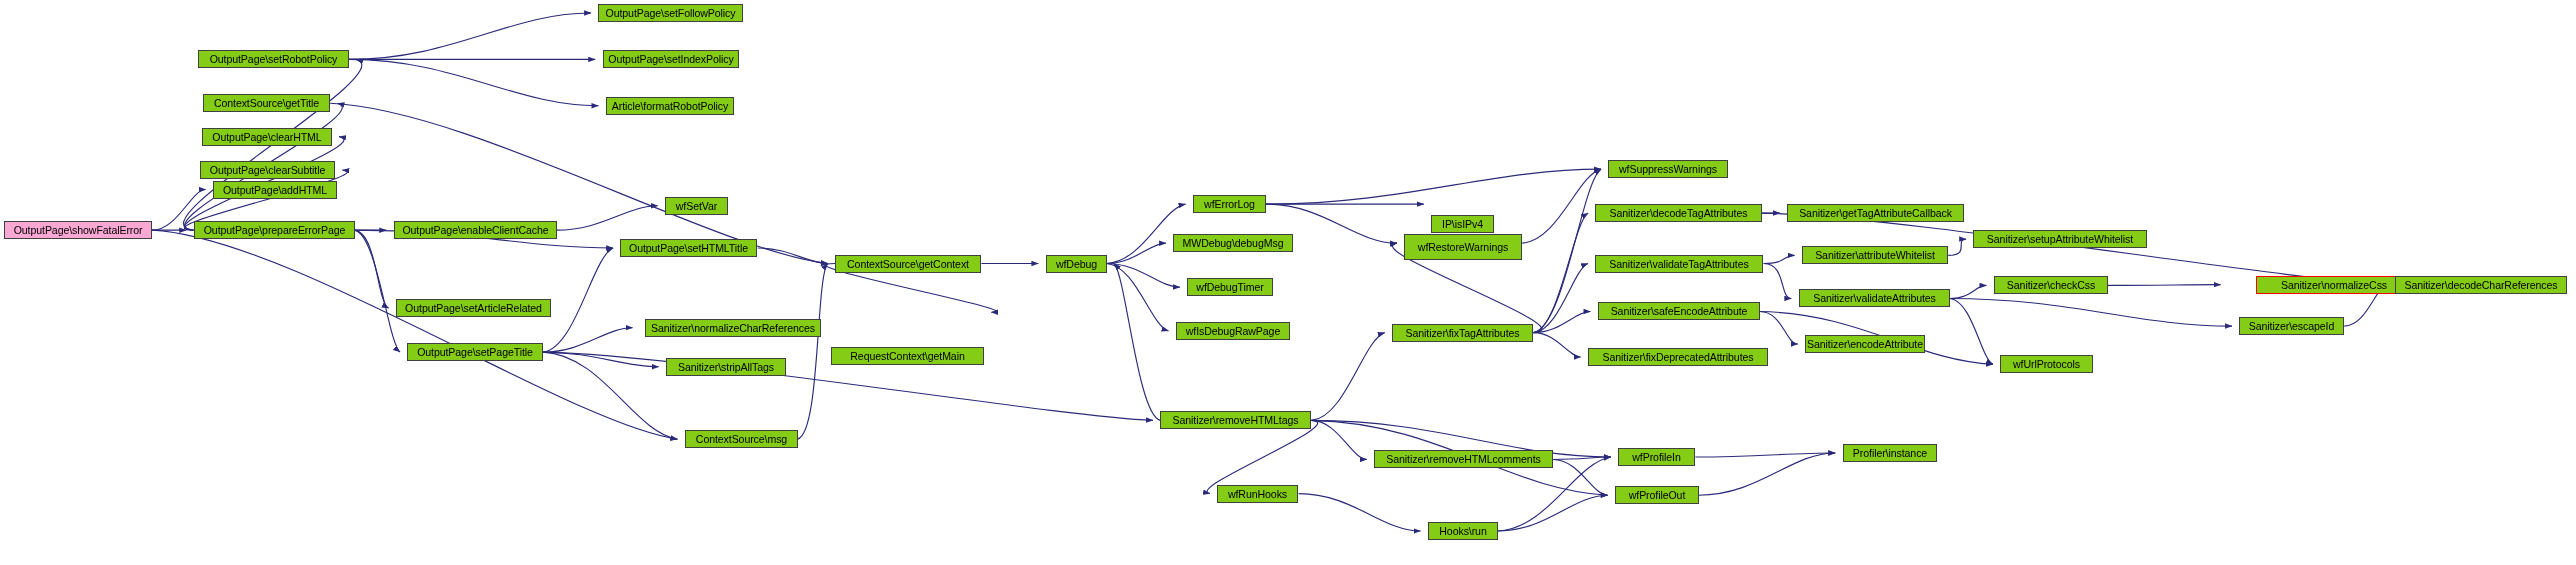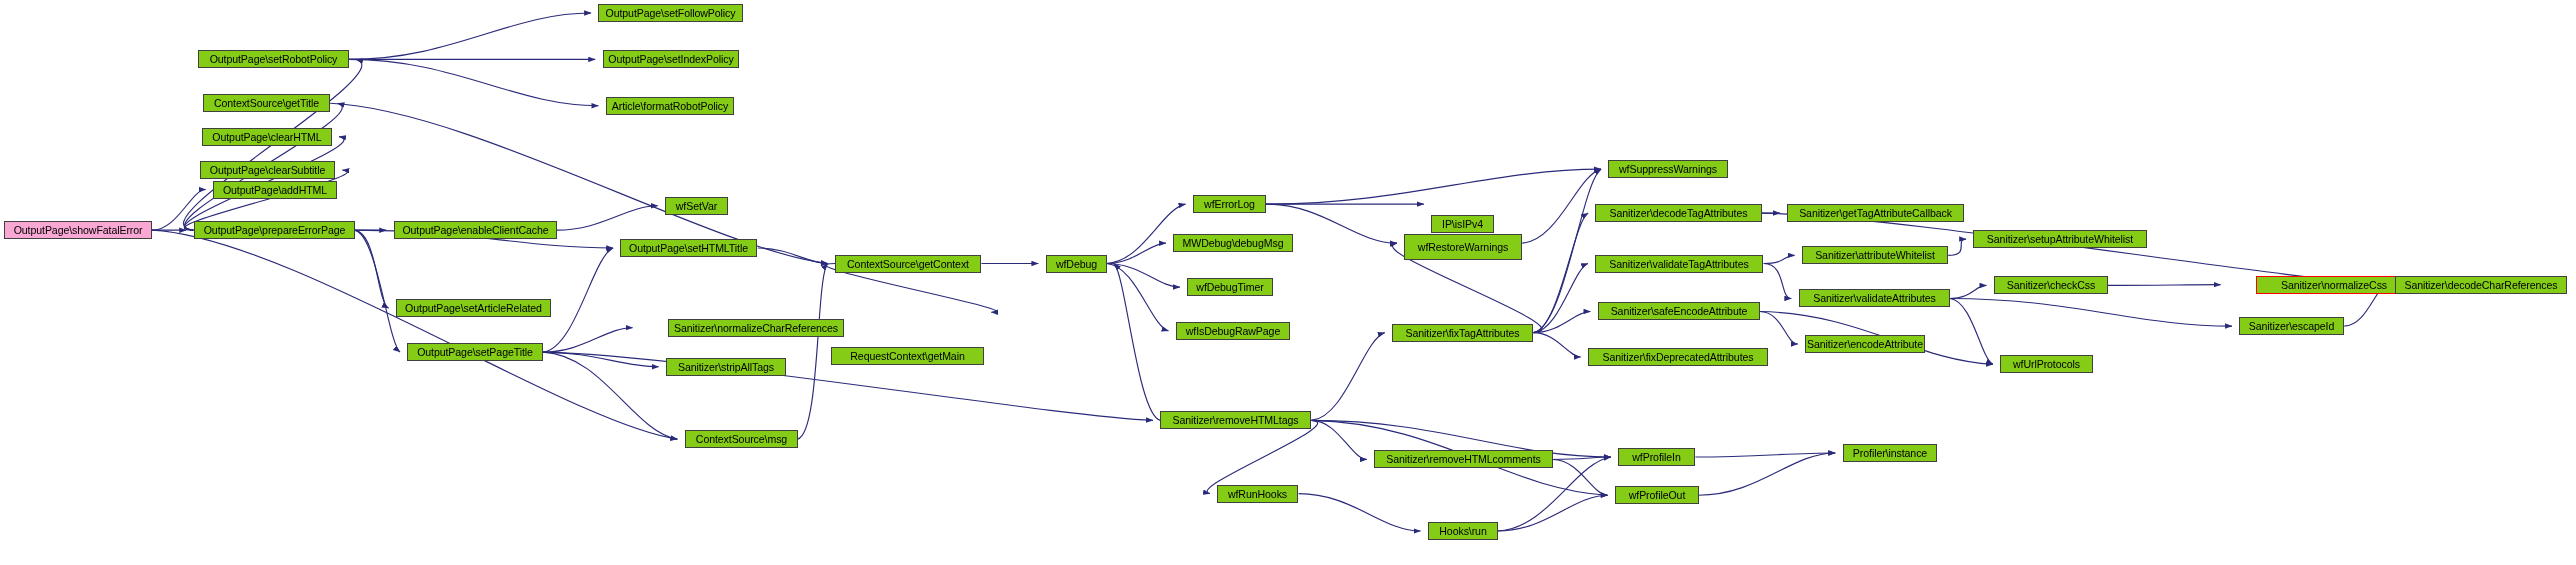--- a/index.html
+++ b/index.html
@@ -133,21 +133,21 @@
       <div class="node" style="left: 202px; top: 128px; width: 130px; height: 18px;">OutputPage\clearHTML</div>
       <div class="node" style="left: 200px; top: 161px; width: 135px; height: 18px;">OutputPage\clearSubtitle</div>
       <div class="node" style="left: 394px; top: 221px; width: 163px; height: 18px;">OutputPage\enableClientCache</div>
       <div class="node" style="left: 396px; top: 299px; width: 155px; height: 18px;">OutputPage\setArticleRelated</div>
       <div class="node" style="left: 407px; top: 343px; width: 136px; height: 18px;">OutputPage\setPageTitle</div>
       <div class="node" style="left: 620px; top: 239px; width: 137px; height: 18px;">OutputPage\setHTMLTitle</div>
       <div class="node" style="left: 598px; top: 4.1px; width: 145px; height: 18px;">OutputPage\setFollowPolicy</div>
       <div class="node" style="left: 603px; top: 50px; width: 136px; height: 18px;">OutputPage\setIndexPolicy</div>
       <div class="node" style="left: 606px; top: 97px; width: 128px; height: 18px;">Article\formatRobotPolicy</div>
       <div class="node" style="left: 665px; top: 197px; width: 63px; height: 18px;">wfSetVar</div>
-      <div class="node" style="left: 668px; top: 319px; width: 176px; height: 18px;">Sanitizer\normalizeCharReferences</div>
+      <div class="node" style="left: 645px; top: 319px; width: 176px; height: 18px;">Sanitizer\normalizeCharReferences</div>
       <div class="node" style="left: 666px; top: 358px; width: 120px; height: 18px;">Sanitizer\stripAllTags</div>
       <div class="node" style="left: 685px; top: 430px; width: 113px; height: 18px;">ContextSource\msg</div>
       <div class="node" style="left: 835px; top: 255px; width: 146px; height: 18px;">ContextSource\getContext</div>
       <div class="node" style="left: 831px; top: 303px; width: 153px; height: 18px; margin-top: 44px;">RequestContext\getMain</div>
       <div class="node" style="left: 1046px; top: 255px; width: 61px; height: 18px;">wfDebug</div>
       <div class="node" style="left: 1193px; top: 195px; width: 73px; height: 18px;">wfErrorLog</div>
       <div class="node" style="left: 1173px; top: 234px; width: 120px; height: 18px;">MWDebug\debugMsg</div>
       <div class="node" style="left: 1187px; top: 278px; width: 86px; height: 18px;">wfDebugTimer</div>
       <div class="node" style="left: 1176px; top: 322px; width: 114px; height: 18px;">wfIsDebugRawPage</div>
       <div class="node" style="left: 1431px; top: 195px; width: 63px; height: 18px; margin-top: 20px;">IP\isIPv4</div>

